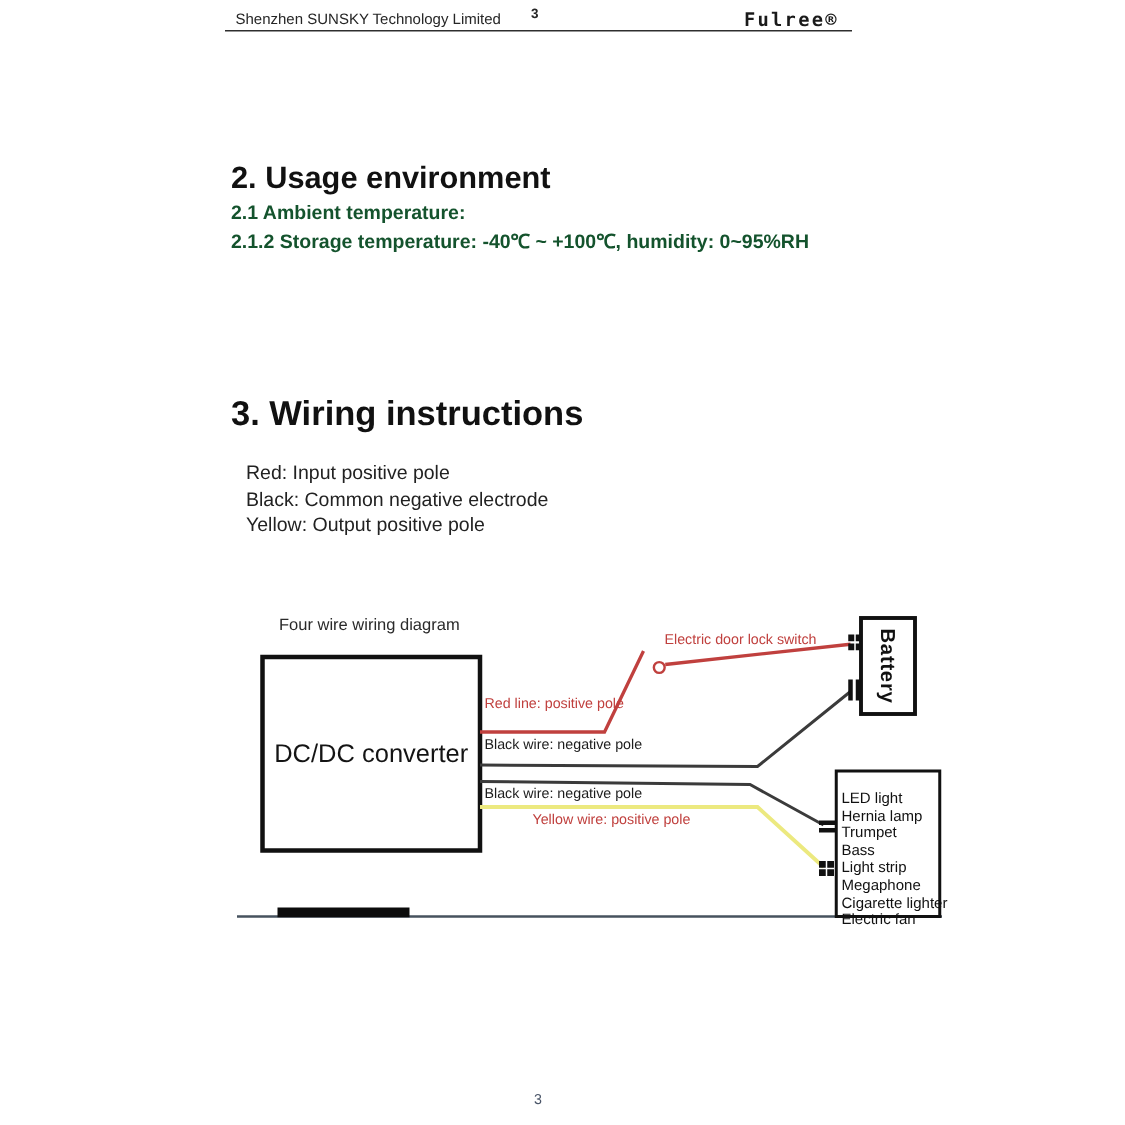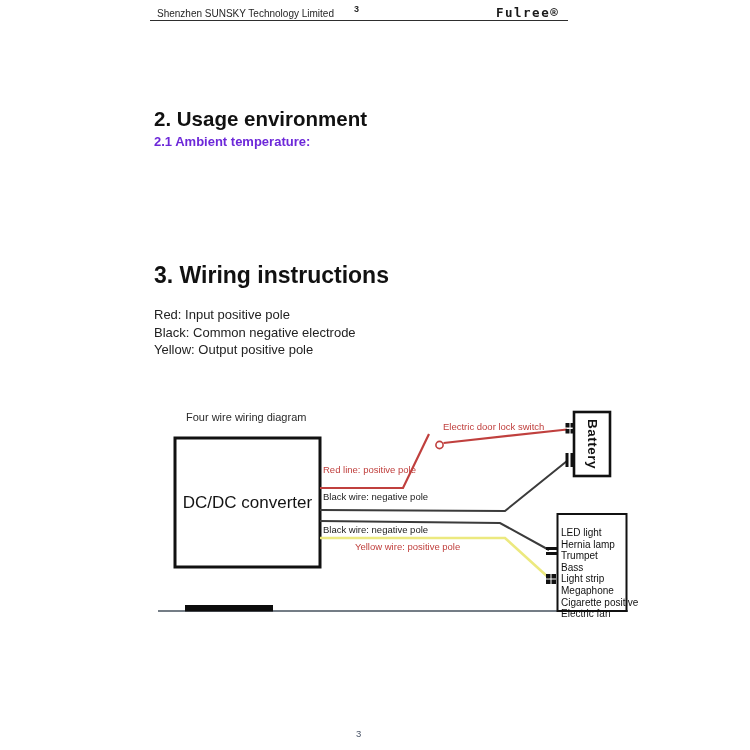--- a/index.html
+++ b/index.html
@@ -7,23 +7,23 @@
     position:relative;width:750px;height:750px;background:#ffffff;overflow:hidden;
     font-family:"Liberation Sans",sans-serif;color:#1c1c1c;
   }
   .abs{position:absolute;white-space:nowrap;}
   .hdr-company{left:157px;top:8px;font-size:10px;color:#262626;}
   .hdr-sup{left:354px;top:4px;font-size:9px;font-weight:bold;color:#262626;}
   .hdr-brand{left:496px;top:5px;font-size:12.5px;font-weight:600;letter-spacing:1.5px;
     font-family:"DejaVu Sans Mono",monospace;color:#1a1a1a;}
   .hdr-rule{left:150px;top:20px;width:418px;height:0;border-top:1.6px solid #2e2e2e;}
   .sec-title{left:154px;top:91px;font-size:20.5px;font-weight:bold;color:#111;margin-top:16px;}
-  .sec2-body{left:154px;top:133px;font-size:13px;font-weight:bold;line-height:18.5px;color:#6d28d9;}
+  .sec2-body{left:154px;top:133px;font-size:13px;font-weight:bold;line-height:18.5px;color:#14532d;}
   .sec3-title{left:154px;top:262px;font-size:23px;font-weight:bold;color:#111;}
-  .sec3-body{left:154px;top:306px;font-size:13px;line-height:17.5px;color:#222;}
+  .sec3-body{left:164px;top:306px;font-size:13px;line-height:17.5px;color:#222;}
   .diagram-title{left:186px;top:411px;font-size:11px;color:#2a2a2a;}
   .converter-label{left:175px;top:438px;width:145px;height:129px;display:flex;
     align-items:center;justify-content:center;font-size:17px;color:#141414;}
   .battery-label{left:574px;top:412px;width:36px;height:64px;display:flex;
     align-items:center;justify-content:center;writing-mode:vertical-rl;
     font-size:13.5px;font-weight:bold;letter-spacing:0.5px;color:#111;}
   .wire-label{font-size:9.5px;}
   .lbl-red{color:#c0403e;text-align:right;}
   .lbl-black{color:#1c1c1c;}
   .switch-label{left:443px;top:421px;font-size:9.5px;color:#c0403e;}
@@ -38,20 +38,21 @@
 <div class="page">
 
   <div class="abs hdr-company">Shenzhen SUNSKY Technology Limited</div>
   <div class="abs hdr-sup">3</div>
   <div class="abs hdr-brand">Fulree®</div>
   <div class="abs hdr-rule"></div>
 
   <div class="abs sec-title">2. Usage environment</div>
   <div class="abs sec2-body">
     <div>2.1 Ambient temperature:</div>
+    <div>2.1.2 Storage temperature: -40℃ ~ +100℃, humidity: 0~95%RH</div>
   </div>
 
   <div class="abs sec3-title">3. Wiring instructions</div>
   <div class="abs sec3-body">
     <div>Red: Input positive pole</div>
     <div>Black: Common negative electrode</div>
     <div>Yellow: Output positive pole</div>
   </div>
 
   <svg width="750" height="750" viewBox="0 0 750 750">
@@ -110,18 +111,18 @@
   <div class="abs wire-label lbl-black" style="left:323px;top:524px;">Black wire: negative pole</div>
   <div class="abs wire-label lbl-red" style="left:323px;top:541px;padding-left:32px;">Yellow wire: positive pole</div>
 
   <div class="abs loads">
     <span>LED light</span>
     <span>Hernia lamp</span>
     <span>Trumpet</span>
     <span>Bass</span>
     <span>Light strip</span>
     <span>Megaphone</span>
-    <span>Cigarette positive</span>
+    <span>Cigarette lighter</span>
     <span>Electric fan</span>
   </div>
 
   <div class="abs page-num">3</div>
 </div>
 
 </body></html>

